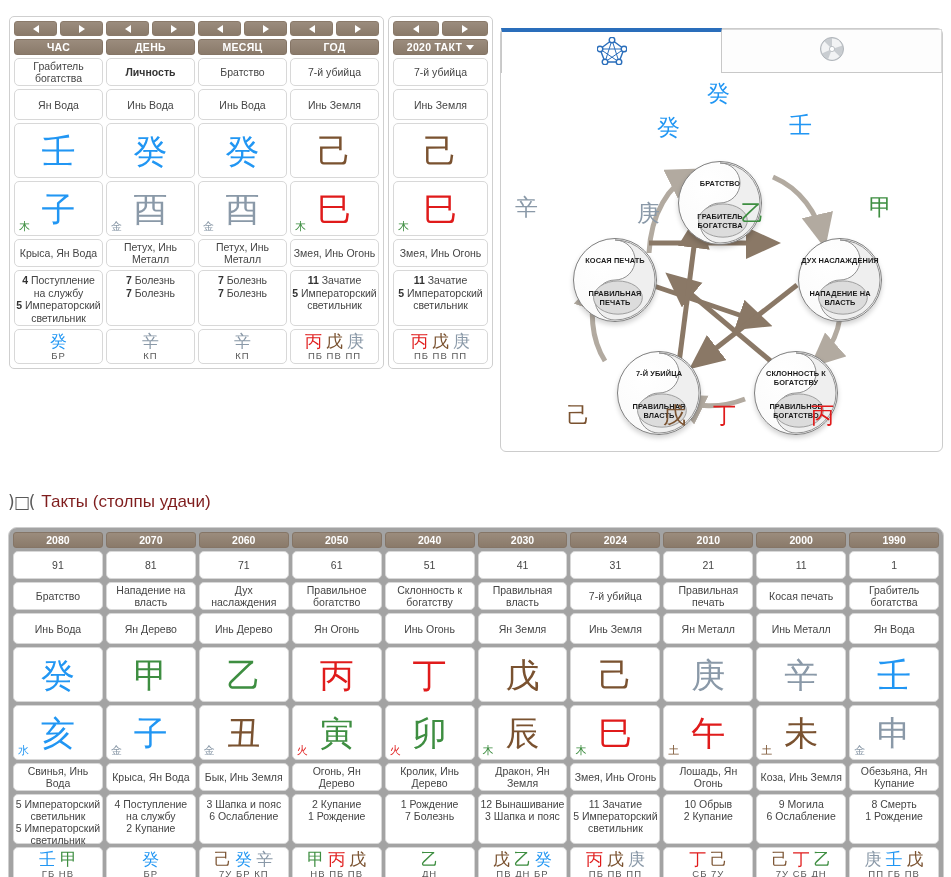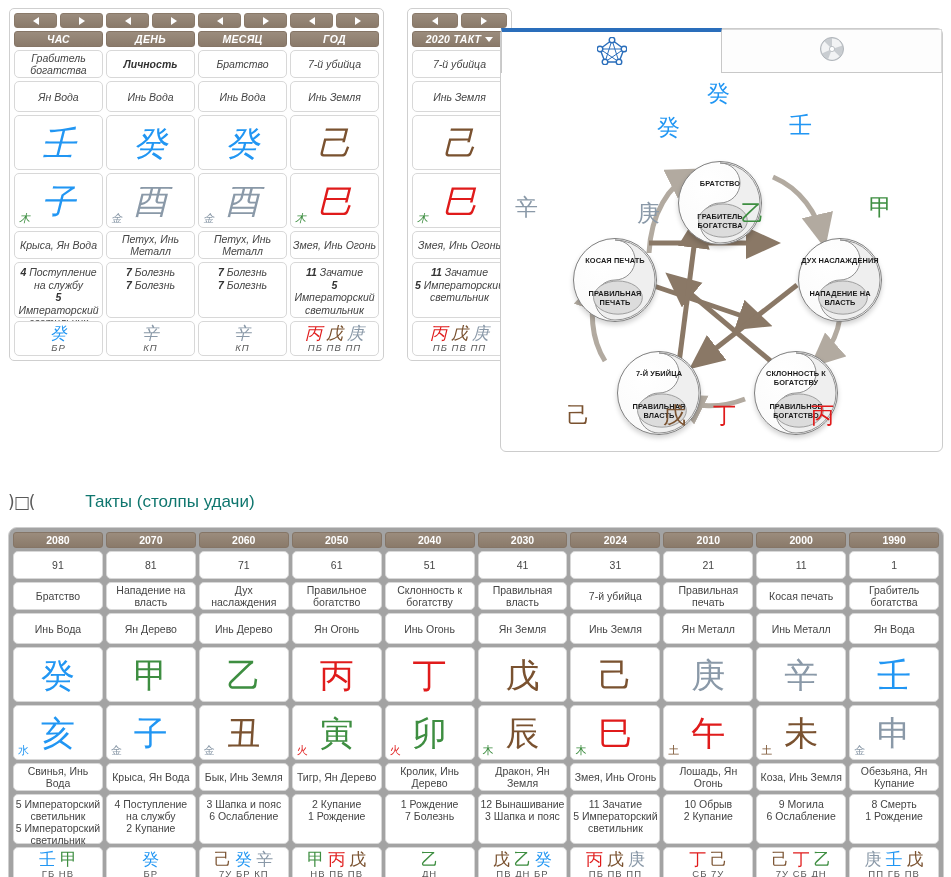--- a/index.html
+++ b/index.html
@@ -6,32 +6,32 @@
   html, body {
     margin: 0; padding: 0;
     width: 951px; height: 877px;
     background: #ffffff;
     font-family: "Liberation Sans", sans-serif;
     overflow: hidden;
   }
   .page { position: relative; width: 951px; height: 877px; }
 
   
-  .top-area { display: flex; align-items: flex-start; padding: 8px 0 0 0; font-style: italic; }
+  .top-area { display: flex; align-items: flex-start; padding: 16px 0 0 0; }
 
   .chart-panel {
     border: 1px solid #cfcfcf;
     border-radius: 5px;
     background: #fff;
     padding: 4px;
     display: flex;
     gap: 3px;
     margin-left: 9px;
   }
-  .chart-panel.single { margin-left: 23px; }
+  .chart-panel.single { margin-left: 4px; }
 
   .pillar { width: 89px; display: flex; flex-direction: column; gap: 3px; }
   .pillar.takt { width: 95px; }
 
   .navrow { display: flex; gap: 3px; }
   .navbtn {
     flex: 1;
     height: 15px;
     background: linear-gradient(#9b8c7d, #8a7a6a);
     border-radius: 3px;
@@ -177,21 +177,21 @@
     position: absolute;
     left: 8px; top: 492px;
     display: flex; align-items: center; gap: 7px;
   }
   .section-icon {
     font-family: "DejaVu Sans", sans-serif;
     font-size: 17px;
     color: #5a5a5a;
     letter-spacing: -1px;
   }
-  .section-title { font-size: 17px; color: #0f766e; margin-left: 44px; }
+  .section-title { font-size: 17px; color: #7f1d1d; }
 
   .luck-panel {
     position: absolute;
     left: 8px; top: 527px;
     width: 936px;
     border: 1px solid #cfcfcf;
     border-radius: 9px;
     background: #a3a3a3;
     padding: 4px;
     display: flex;
@@ -595,21 +595,21 @@
     <div class="cell age">61</div>
     <div class="cell luck-god">Правильное богатство</div>
     <div class="cell polarity">Ян Огонь</div>
     <div class="cell glyph">
           <span class="han c-fire">丙</span>
         </div>
     <div class="cell glyph-branch">
       <span class="han c-wood">寅</span>
       <span class="elem-tag c-fire">火</span>
     </div>
-    <div class="cell animal">Тигр, Ян Дерево</div>
+    <div class="cell animal">Огонь, Ян Дерево</div>
     <div class="cell luck-stars">
           <div><span class="num">2</span> Купание</div>
           <div><span class="num">1</span> Рождение</div>
         </div>
     <div class="cell hidden-stems">
           <div class="hs-wrap">
             <span class="hs c-wood">甲</span>
             <span class="hs c-fire">丙</span>
             <span class="hs c-earth">戊</span>
           </div>

